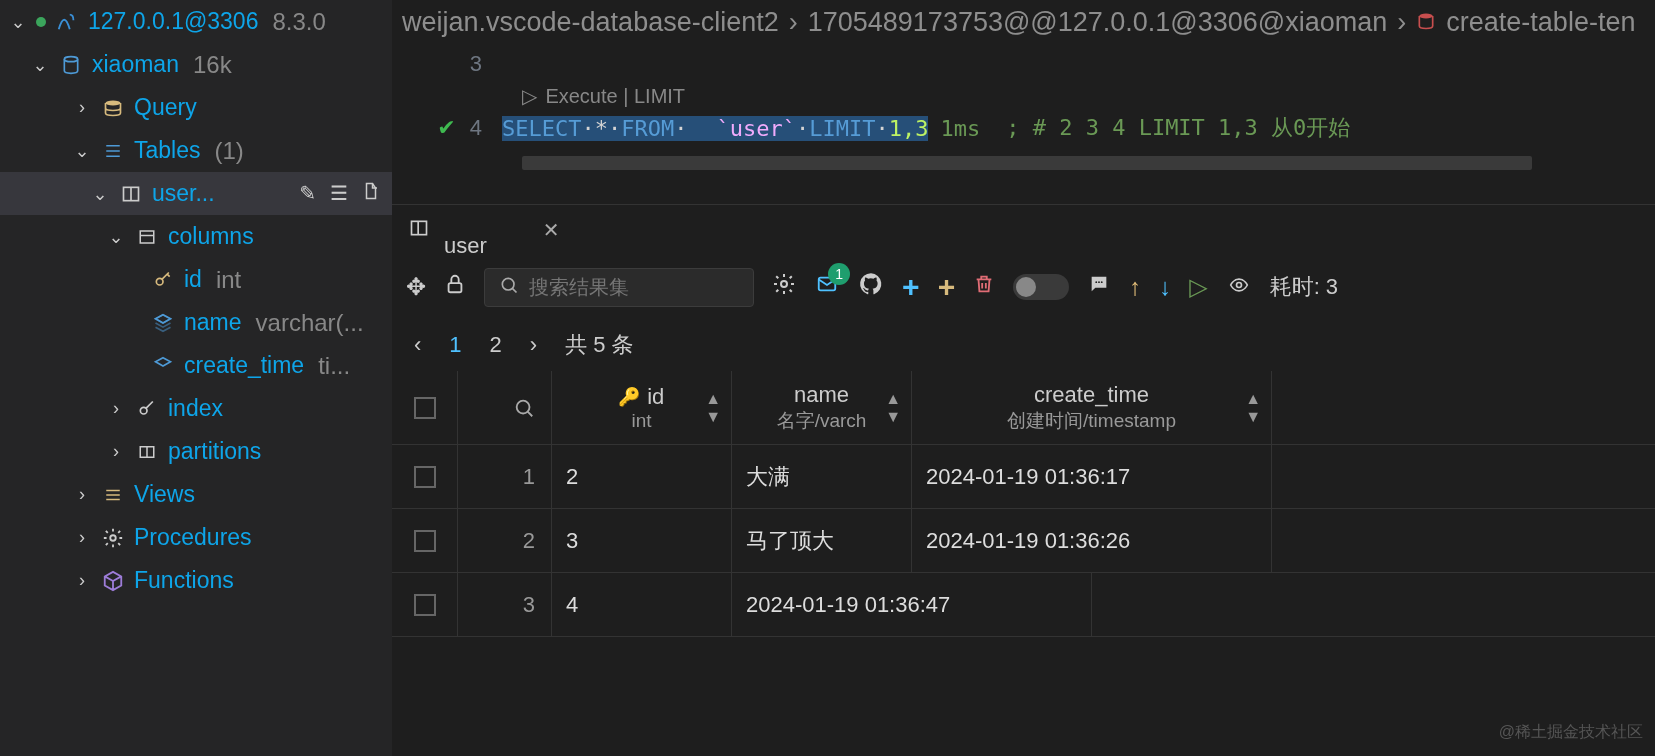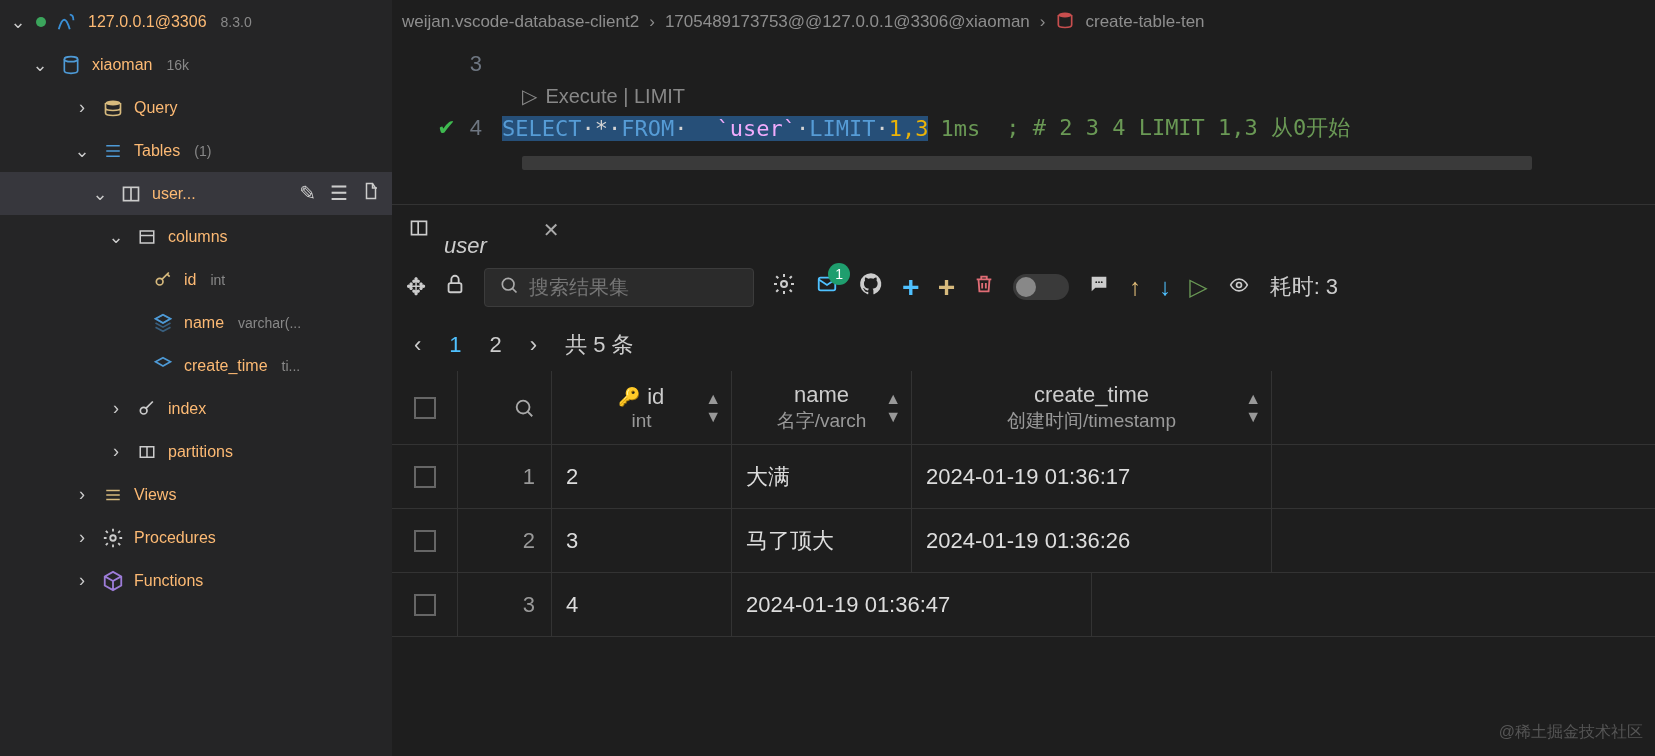--- a/index.html
+++ b/index.html
@@ -25,22 +25,22 @@
   align-items: center;
   height: 43px;
   padding-left: 8px;
   gap: 8px;
   white-space: nowrap;
 }
 .tree-row.selected { background: #37373d; }
 .tree-row.hover-actions { justify-content: space-between; padding-right: 12px; }
 .chev { width: 20px; text-align: center; color: #cccccc; font-size: 18px; }
 .tree-icon { width: 26px; display: inline-flex; justify-content: center; }
-.tree-label { color: #fdba74; font-size: 16px; }
-.tree-sub { color: #888; font-size: 14px; margin-left: 6px; }
+.tree-label { color: #0ea5e9; font-size: 23px; }
+.tree-sub { color: #888; font-size: 24px; margin-left: 6px; }
 .indent-1 { padding-left: 30px; }
 .indent-2 { padding-left: 72px; }
 .indent-3 { padding-left: 90px; }
 .indent-4 { padding-left: 106px; }
 .indent-5 { padding-left: 150px; }
 .status-dot { width: 10px; height: 10px; background:#3ba55c; border-radius:50%; display:inline-block; }
 .row-icons { display:flex; gap:14px; color:#ccc; font-size:20px; }
 
 .main {
   flex: 1;
@@ -48,21 +48,21 @@
   flex-direction: column;
   background: #1e1e1e;
   overflow: hidden;
 }
 .breadcrumb {
   height: 44px;
   display: flex;
   align-items: center;
   padding: 0 10px;
   color: #8e8e8e;
-  font-size: 17px;
+  font-size: 27px;
   gap: 10px;
   overflow: hidden;
   white-space: nowrap;
 }
 .breadcrumb .sep { color: #8e8e8e; }
 .breadcrumb .db-icon { color:#c74e4e; }
 .editor {
   position: relative;
   height: 160px;
 }
@@ -92,21 +92,21 @@
 }
 .code {
   font-family: Consolas, monospace;
   font-size: 22px;
   display:flex;
   align-items:center;
 }
 .sel { background:#264f78; }
 .kw { color:#569cd6; }
 .str { color:#f0abfc;margin-left:29px; }
-.num { color:#eab308; }
+.num { color:#bef264; }
 .op { color:#d4d4d4; }
 .time { color:#6a9955; margin-left:12px; }
 .cmt { color:#6a9955; margin-left: 26px; }
 .scrollthumb {
   margin: 8px 10px 0 130px;
   height: 14px;
   background:#3a3a3a;
   border-radius: 2px;
   width: 1010px;
 }
@@ -119,21 +119,21 @@
   flex-direction:column;
 }
 .tabbar {
   height: 50px;
   display:flex;
   align-items:center;
   padding: 0 16px;
   gap: 14px;
 }
 .panel-icon { color:#ccc; font-size:20px; }
-.tab-label { color:#ccc; font-style: italic; font-size:22px;margin-top:32px; }
+.tab-label { color:#ccc; font-size:22px;margin-top:32px; }
 .tab-close { color:#aaa; margin-left: 42px; font-size:20px; }
 
 .toolbar {
   height: 64px;
   display:flex;
   align-items:center;
   padding: 0 14px;
   gap: 18px;
 }
 .tb-icon { color:#ccc; font-size:24px; position:relative; }

